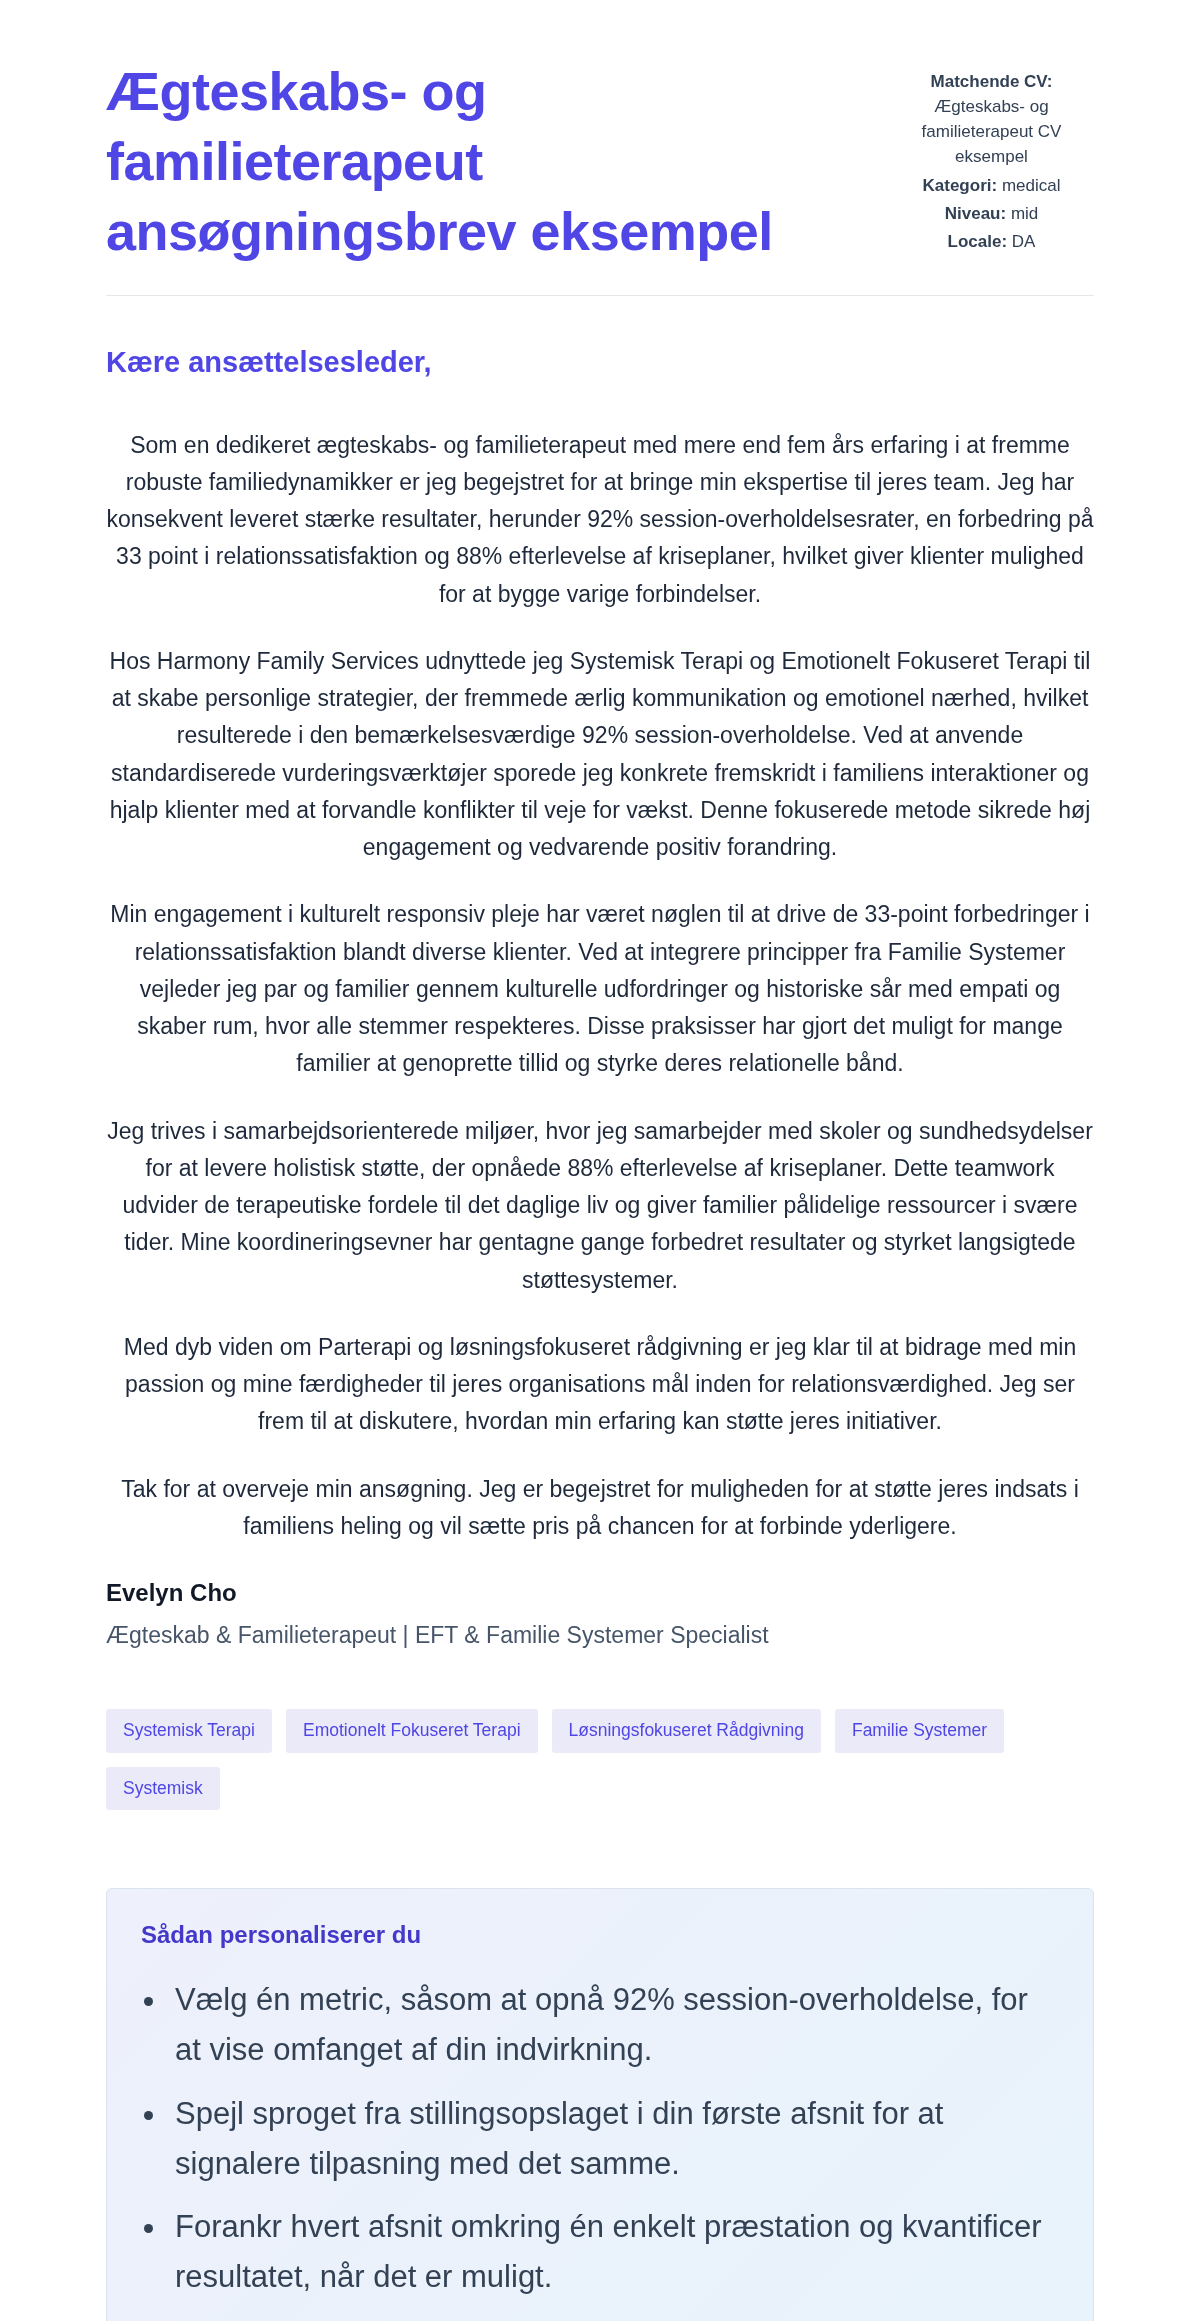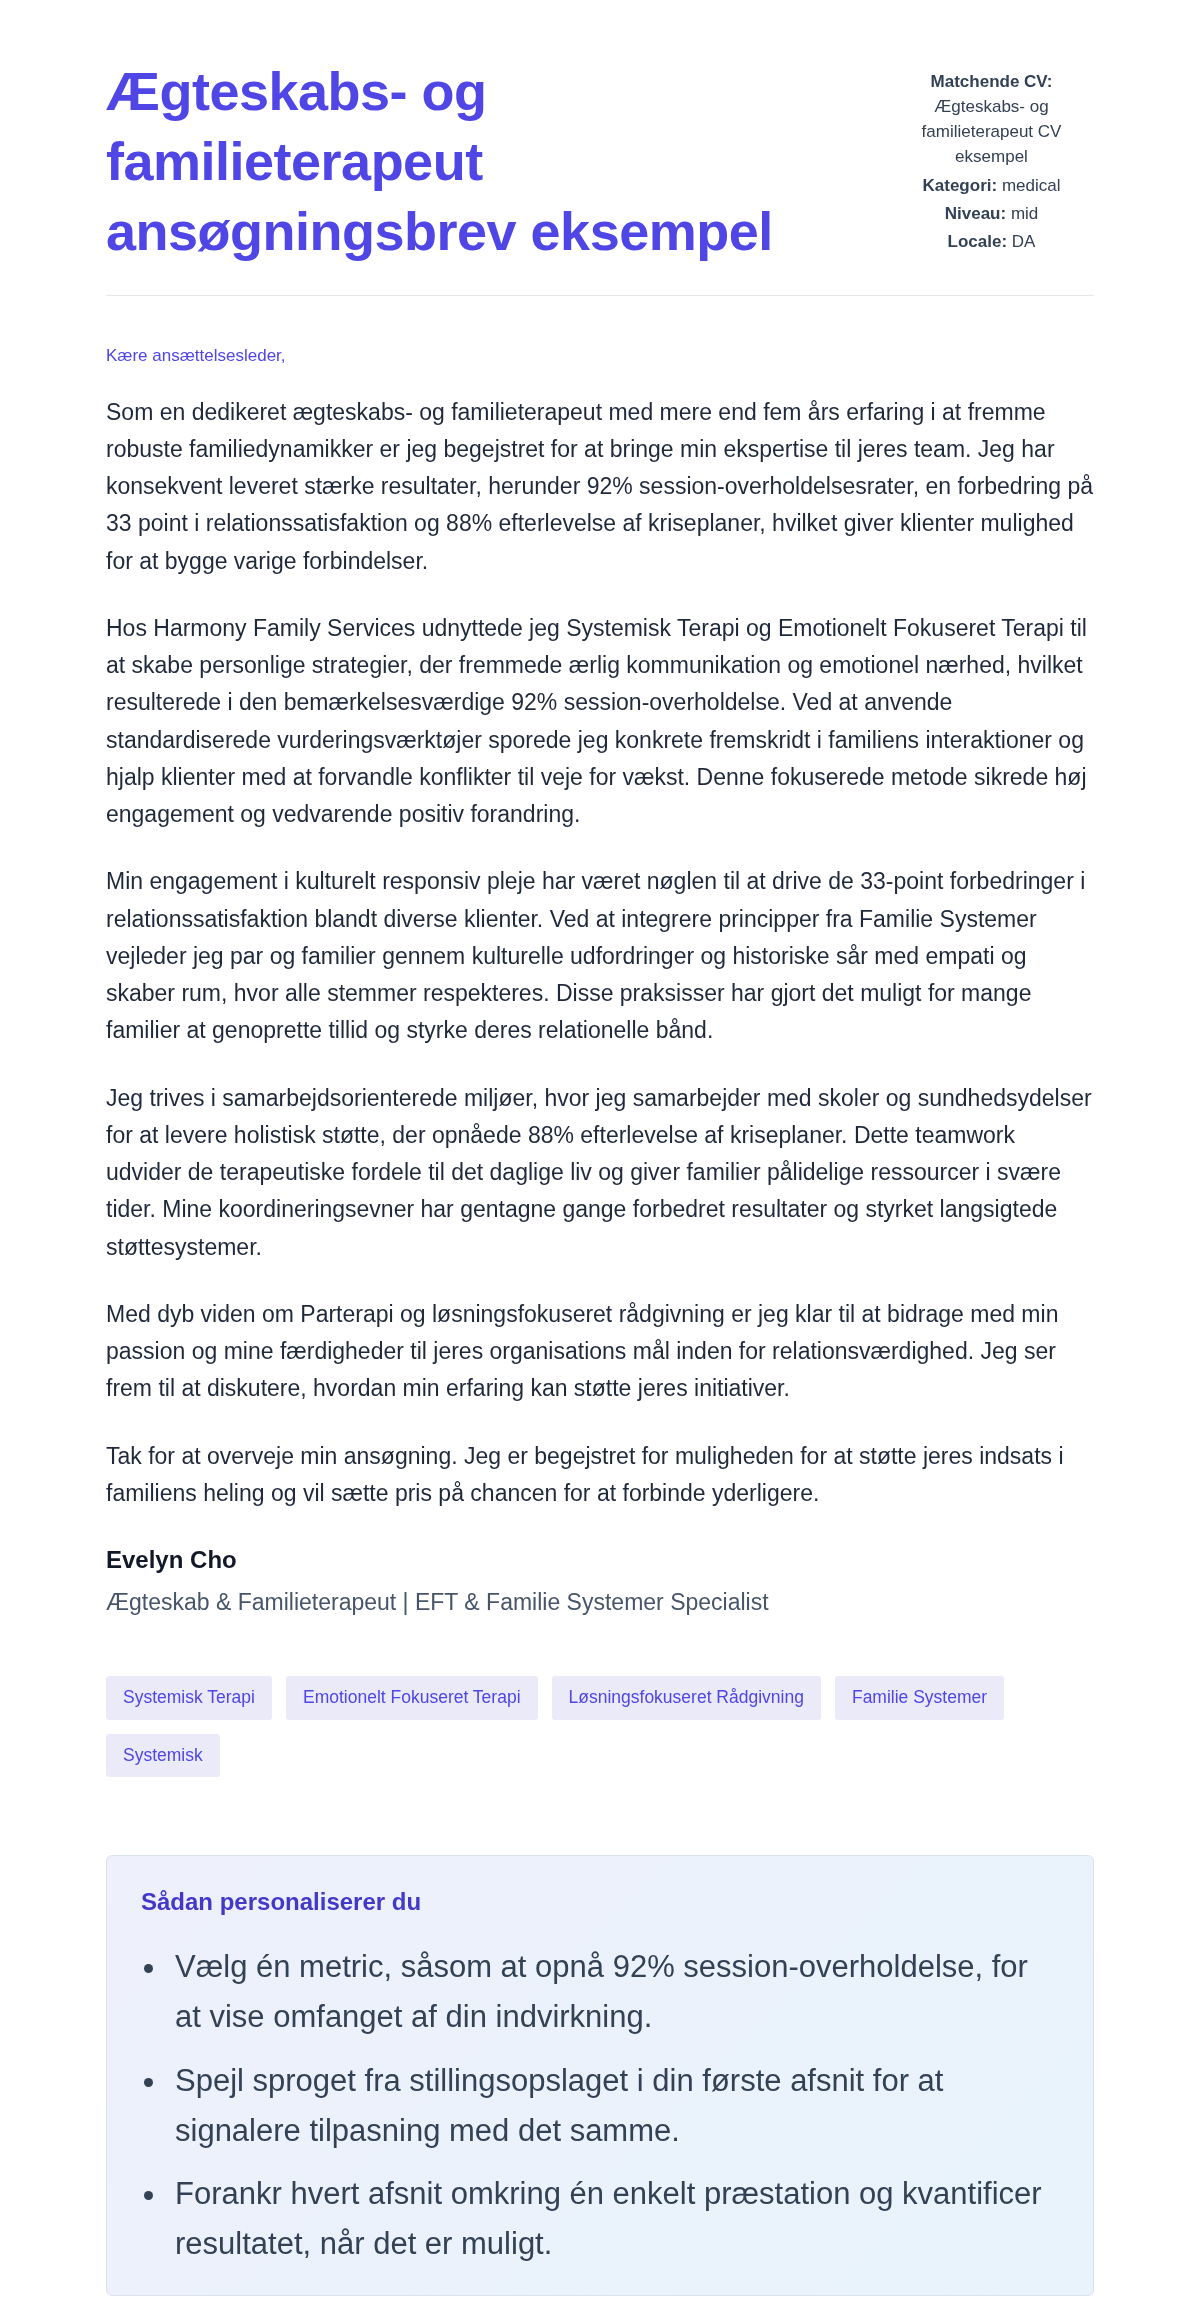--- a/index.html
+++ b/index.html
@@ -49,29 +49,30 @@
   .divider {
     border: none;
     border-top: 1px solid #e5e7eb;
     margin-top: 22px;
   }
 
   
   .letter { margin-top: 50px; }
   .greeting {
     color: #4f46e5;
-    font-weight: 400;
-    font-size: 17px;
-    margin-bottom: 28px;
+    font-weight: 700;
+    font-size: 29px;
+    margin-bottom: 48px;
   }
   .para {
     font-size: 23px;
     line-height: 1.62;
     color: #1e293b;
     margin-bottom: 30px;
+    text-align: center;
   }
 
   
   .signature { margin-top: 34px; }
   .sig-name { font-size: 24px; font-weight: 700; color: #111827; }
   .sig-role { font-size: 23px; color: #475569; margin-top: 15px; }
 
   
   .tags { display: flex; flex-wrap: wrap; gap: 14px; margin-top: 60px; align-items: center; }
   .tag {

